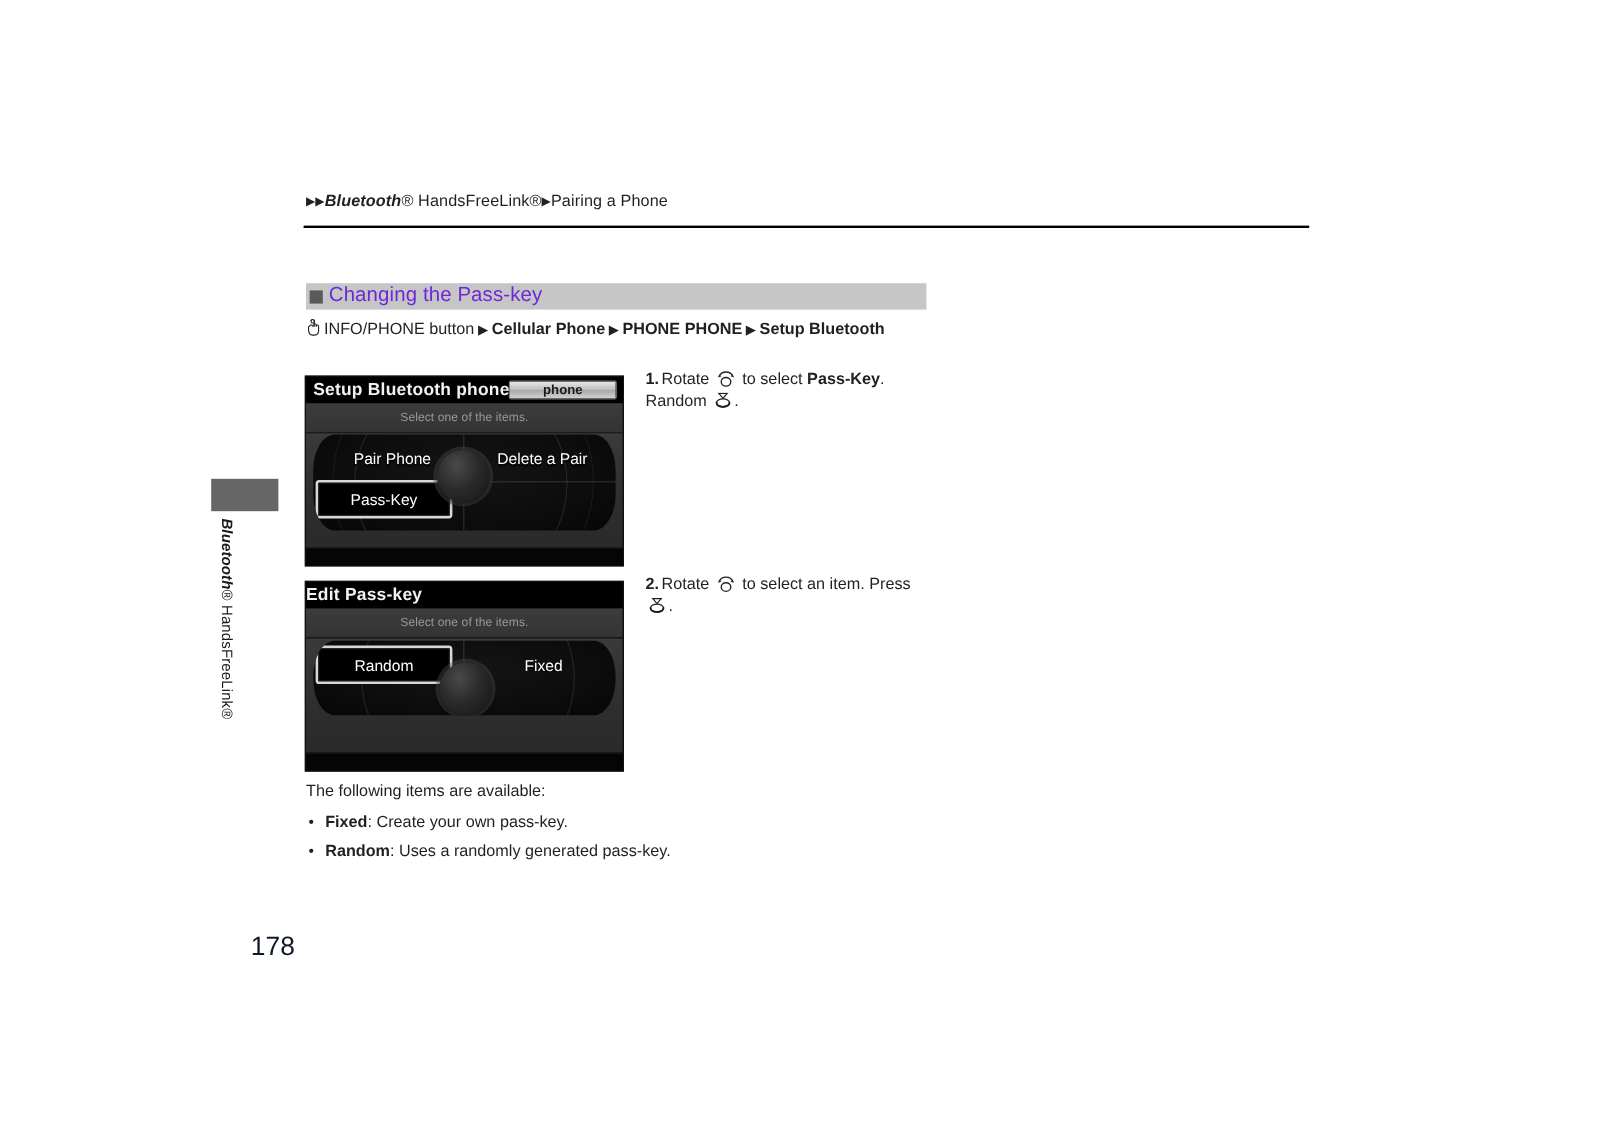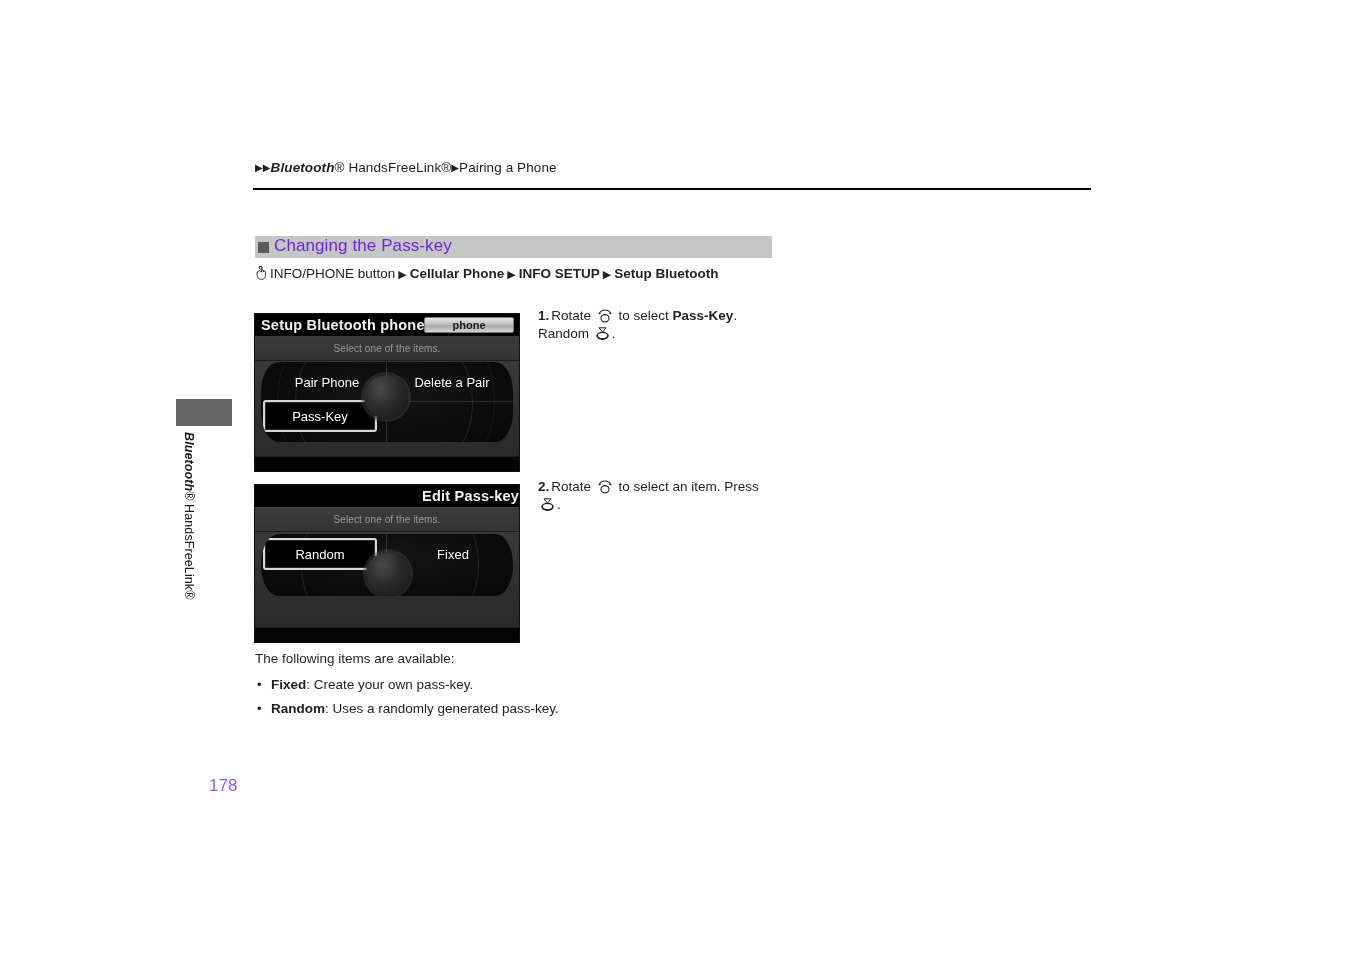--- a/index.html
+++ b/index.html
@@ -151,21 +151,21 @@
     font-size: 14.5px;
     color: #f2f2f2;
     font-weight: bold;
     margin-left: 6px;
     letter-spacing: 0.2px;
     text-shadow: 0 1px 0 #000;
   }
   .ns-title.center {
     margin-left: 0;
     width: 100%;
-    text-align: right;
+    text-align: left;
   }
   .ns-badge {
     position: absolute;
     right: 5px;
     top: 3px;
     width: 90px;
     height: 16px;
     border-radius: 2px;
     background: linear-gradient(180deg, #e8e8e8 0%, #bdbdbd 48%, #a8a8a8 52%, #d3d3d3 100%);
     border: 1px solid #7d7d7d;
@@ -313,22 +313,22 @@
     top: 0;
     font-size: 13px;
   }
   .bullet b { font-weight: bold; }
 
   
   .pageno {
     position: absolute;
     left: 209px;
     top: 776px;
-    font-size: 17px;
-    color: #8b5cf6;
+    font-size: 22px;
+    color: #0f172a;
   }
 </style>
 </head>
 <body>
 
 <div class="breadcrumb">
   <span class="bc-tri">▶</span><span class="bc-tri">▶</span><span class="bc-italic">Bluetooth</span><span>® HandsFreeLink®</span><span class="bc-tri">▶</span><span>Pairing a Phone</span>
 </div>
 <div class="rule"></div>
 
@@ -345,21 +345,21 @@
 <div class="navpath">
   <span class="hand-icon">
     <svg viewBox="0 0 13 15" width="13" height="15">
       <path d="M4.2 1.6c0-.8.6-1.3 1.3-1.3s1.3.5 1.3 1.3v4.6" fill="none" stroke="#231f20" stroke-width="0.9"></path>
       <path d="M3.0 6.3c0-1.0.5-1.7 1.2-1.7.7 0 1.2.6 1.2 1.6" fill="none" stroke="#231f20" stroke-width="0.9"></path>
       <path d="M2.1 8.4V6.9c0-.7.4-1.2 1-1.2" fill="none" stroke="#231f20" stroke-width="0.9"></path>
       <path d="M2.1 8.1c0 3.0 1.2 5.2 3.5 5.2h1.6c2.0 0 3.3-1.7 3.3-4.0V6.0c0-.7-.4-1.1-1-1.1s-1 .4-1 1.1" fill="none" stroke="#231f20" stroke-width="0.9"></path>
       <path d="M8.5 6.1V4.9c0-.7-.4-1.1-1-1.1s-1 .4-1 1.1v1.2" fill="none" stroke="#231f20" stroke-width="0.9"></path>
       <ellipse cx="5.6" cy="1.7" rx="1.4" ry="1.5" fill="none" stroke="#231f20" stroke-width="0.9"></ellipse>
     </svg>
-  </span><span>INFO/PHONE button</span><span class="arrow">▶</span><b>Cellular Phone</b><span class="arrow">▶</span><b>INFO SETUP</b><span class="arrow">▶</span><b>Setup Bluetooth</b>
+  </span><span>INFO/PHONE button</span><span class="arrow">▶</span><b>Cellular Phone</b><span class="arrow">▶</span><b>PHONE PHONE</b><span class="arrow">▶</span><b>Setup Bluetooth</b>
 </div>
 
 <div class="navshot" id="navshot-1">
   <div class="ns-titlebar">
     <span class="ns-title">Setup Bluetooth phone</span>
     <span class="ns-badge">phone</span>
   </div>
   <div class="ns-subbar">
     <span class="ns-sub">Select one of the items.</span>
   </div>

